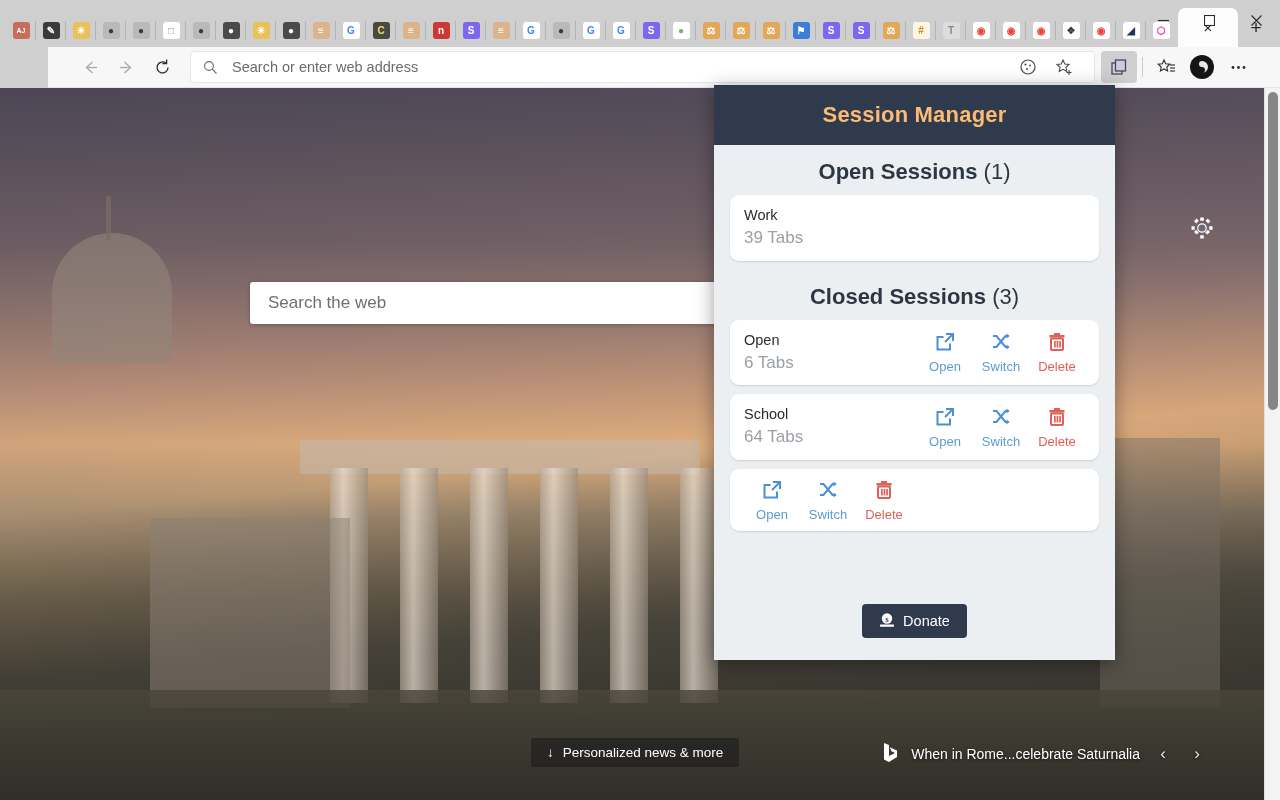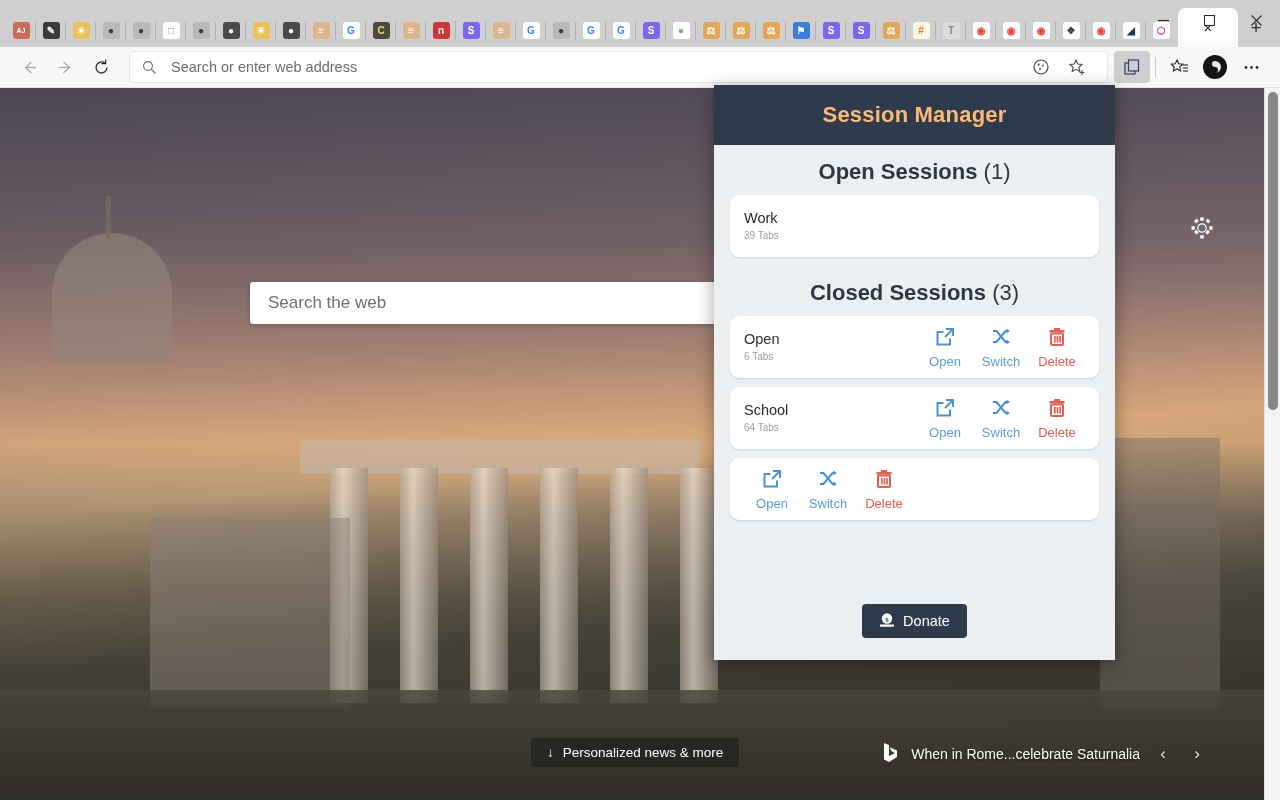--- a/index.html
+++ b/index.html
@@ -61,21 +61,21 @@
     width: 46px; height: 40px; display: flex;
     align-items: center; justify-content: center;
     color: #2b2b2b;
   }
   .wc.close-btn { width: 48px; }
 
   
   .toolbar {
     height: 41px; background: #f7f7f7;
     display: flex; align-items: center;
-    padding: 0 11px; border-bottom: 1px solid #e3e3e3;
+    padding: 0 24px; border-bottom: 1px solid #e3e3e3; margin-left: 48px;
   }
   .tb-btn {
     width: 36px; height: 32px; display: flex;
     align-items: center; justify-content: center;
     border-radius: 4px; flex: 0 0 auto;
   }
   .tb-btn.dim { opacity: 0.38; }
   .tb-btn.highlighted { background: #cfcfcf; }
   .omnibox {
     flex: 1 1 auto; height: 32px; background: #fff;
@@ -199,21 +199,21 @@
 
   .session-card {
     background: #fff; border-radius: 9px;
     box-shadow: 0 1px 2px rgba(0,0,0,0.13);
     margin-bottom: 9px; padding: 10px 14px;
     display: flex; align-items: center; min-height: 62px;
   }
   .session-card.open-card { min-height: 62px; }
   .session-info { flex: 1 1 auto; }
   .session-name { font-size: 14.5px; color: #2b2b2b; line-height: 1.45; }
-  .session-tabs { font-size: 10px; color: #9aa0a6; line-height: 1.45; }
+  .session-tabs { font-size: 17px; color: #9aa0a6; line-height: 1.45; }
   .session-actions { display: flex; gap: 0; }
   .action {
     width: 56px; display: flex; flex-direction: column;
     align-items: center; gap: 3px;
   }
   .action-label { font-size: 13px; line-height: 1; }
   .action.open .action-label, .action.switch .action-label { color: #5b9bd5; }
   .action.delete .action-label { color: #e06055; }
 
   .panel-footer {

